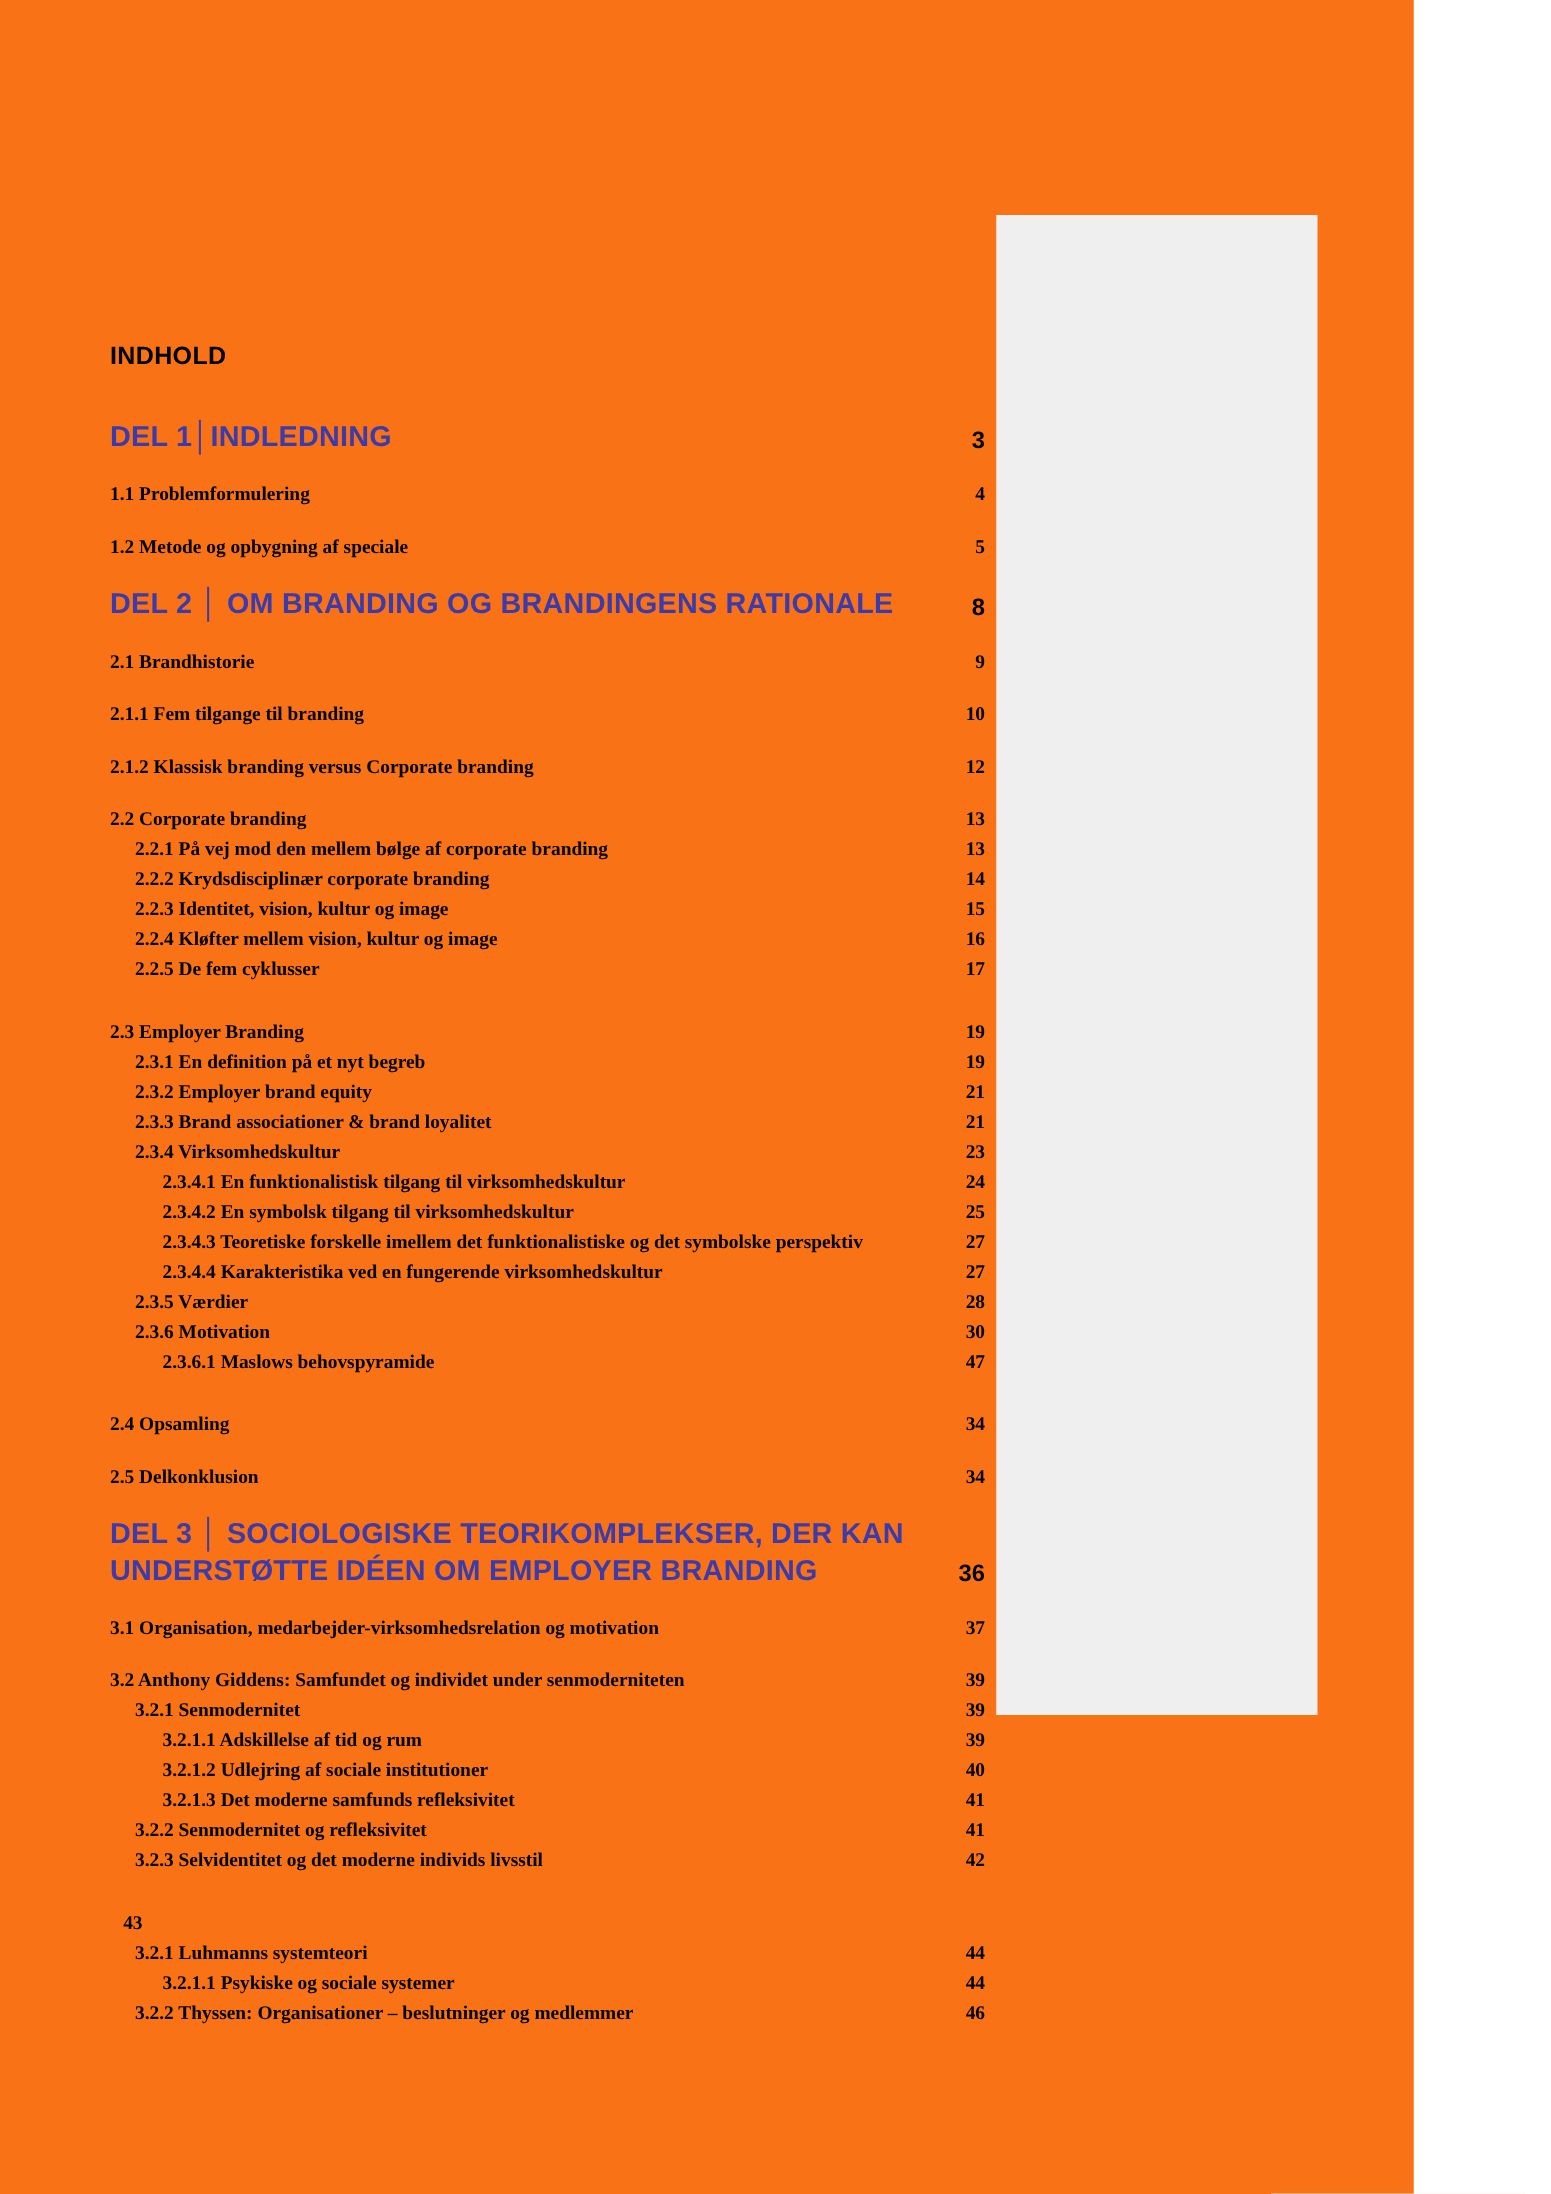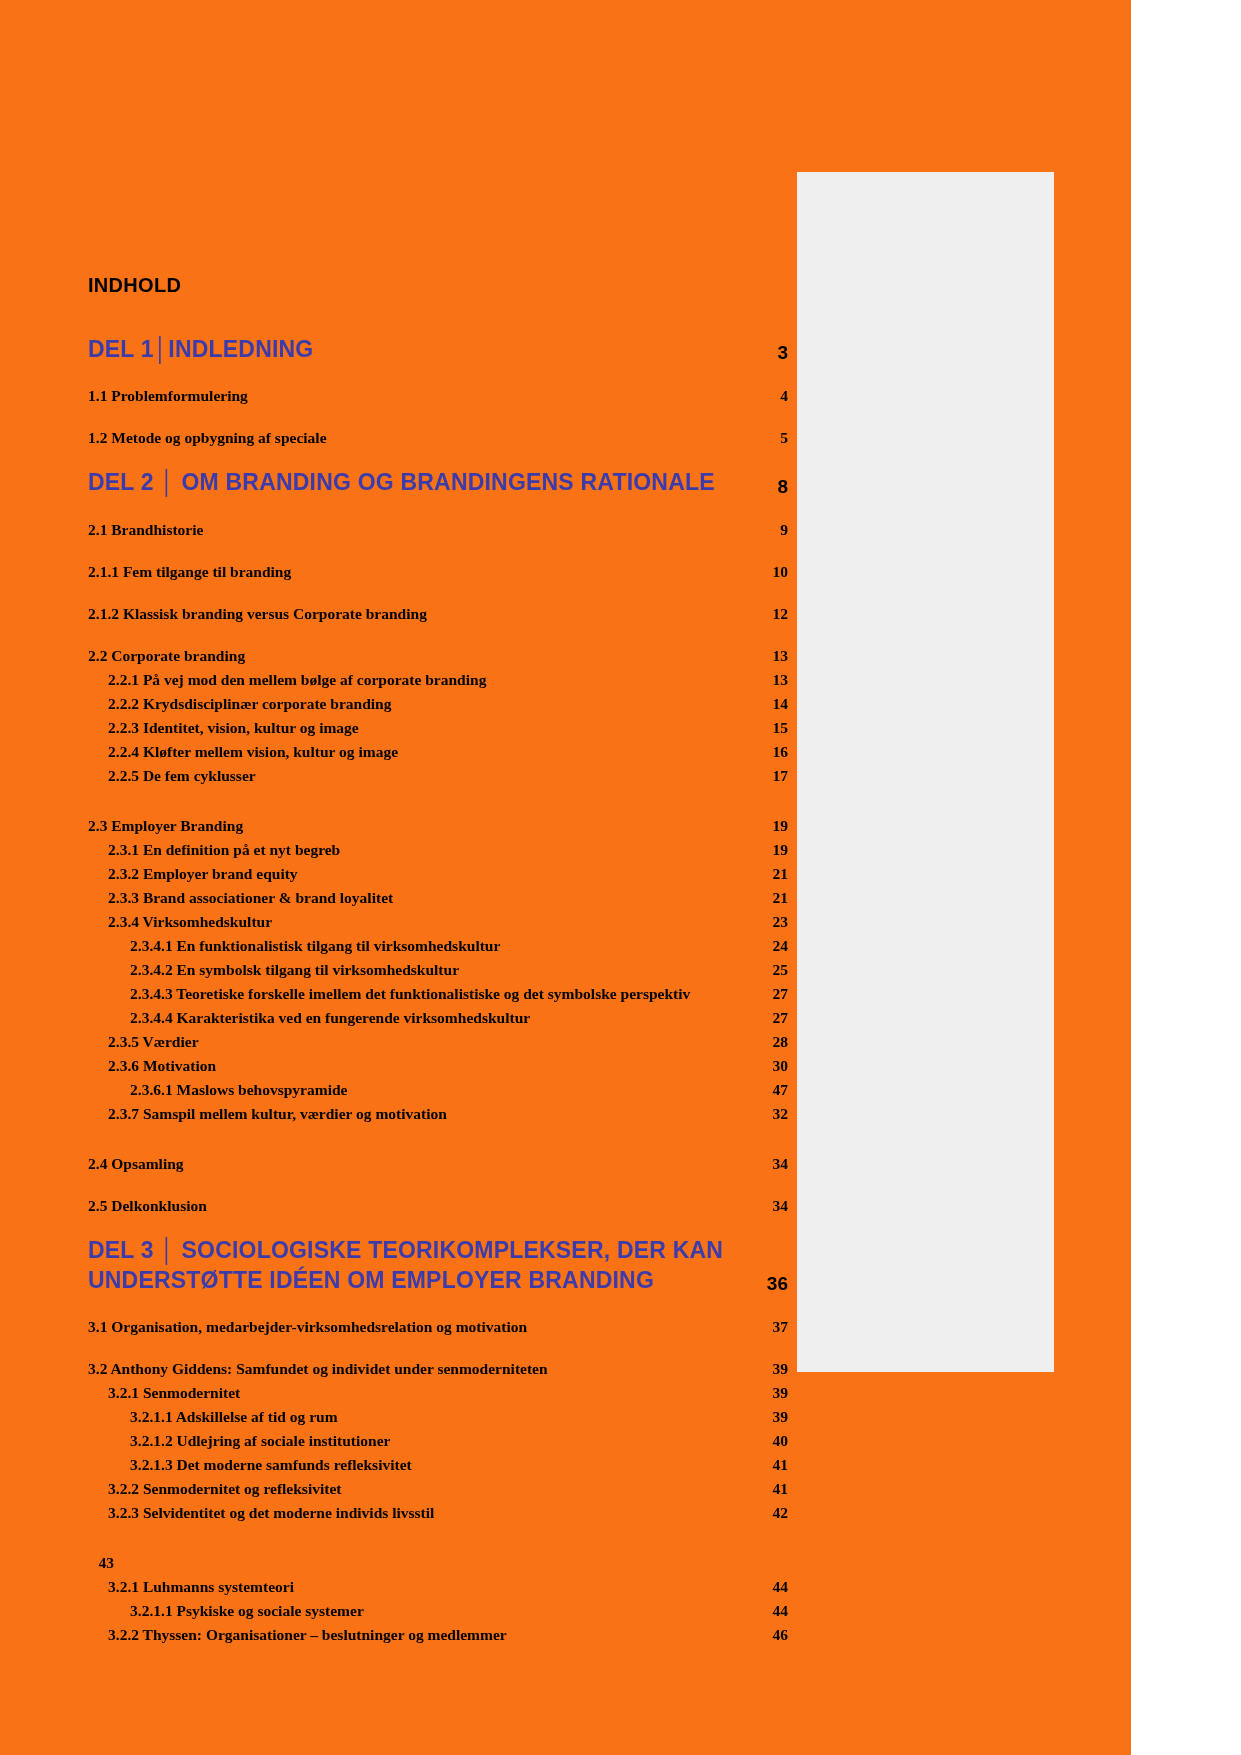--- a/index.html
+++ b/index.html
@@ -216,24 +216,20 @@
             <span class="pg">28</span>
           </div>
           <div class="row lvl2">
             <span class="txt">2.3.6 Motivation</span>
             <span class="pg">30</span>
           </div>
           <div class="row lvl3">
             <span class="txt">2.3.6.1 Maslows behovspyramide</span>
             <span class="pg">47</span>
           </div>
-          <div class="row lvl2">
-            <span class="txt">2.3.7 Samspil mellem kultur, værdier og motivation</span>
-            <span class="pg">32</span>
-          </div>
         </div>
         <div class="grp">
           <div class="row lvl1">
             <span class="txt">2.4 Opsamling</span>
             <span class="pg">34</span>
           </div>
         </div>
         <div class="grp">
           <div class="row lvl1">
             <span class="txt">2.5 Delkonklusion</span>

